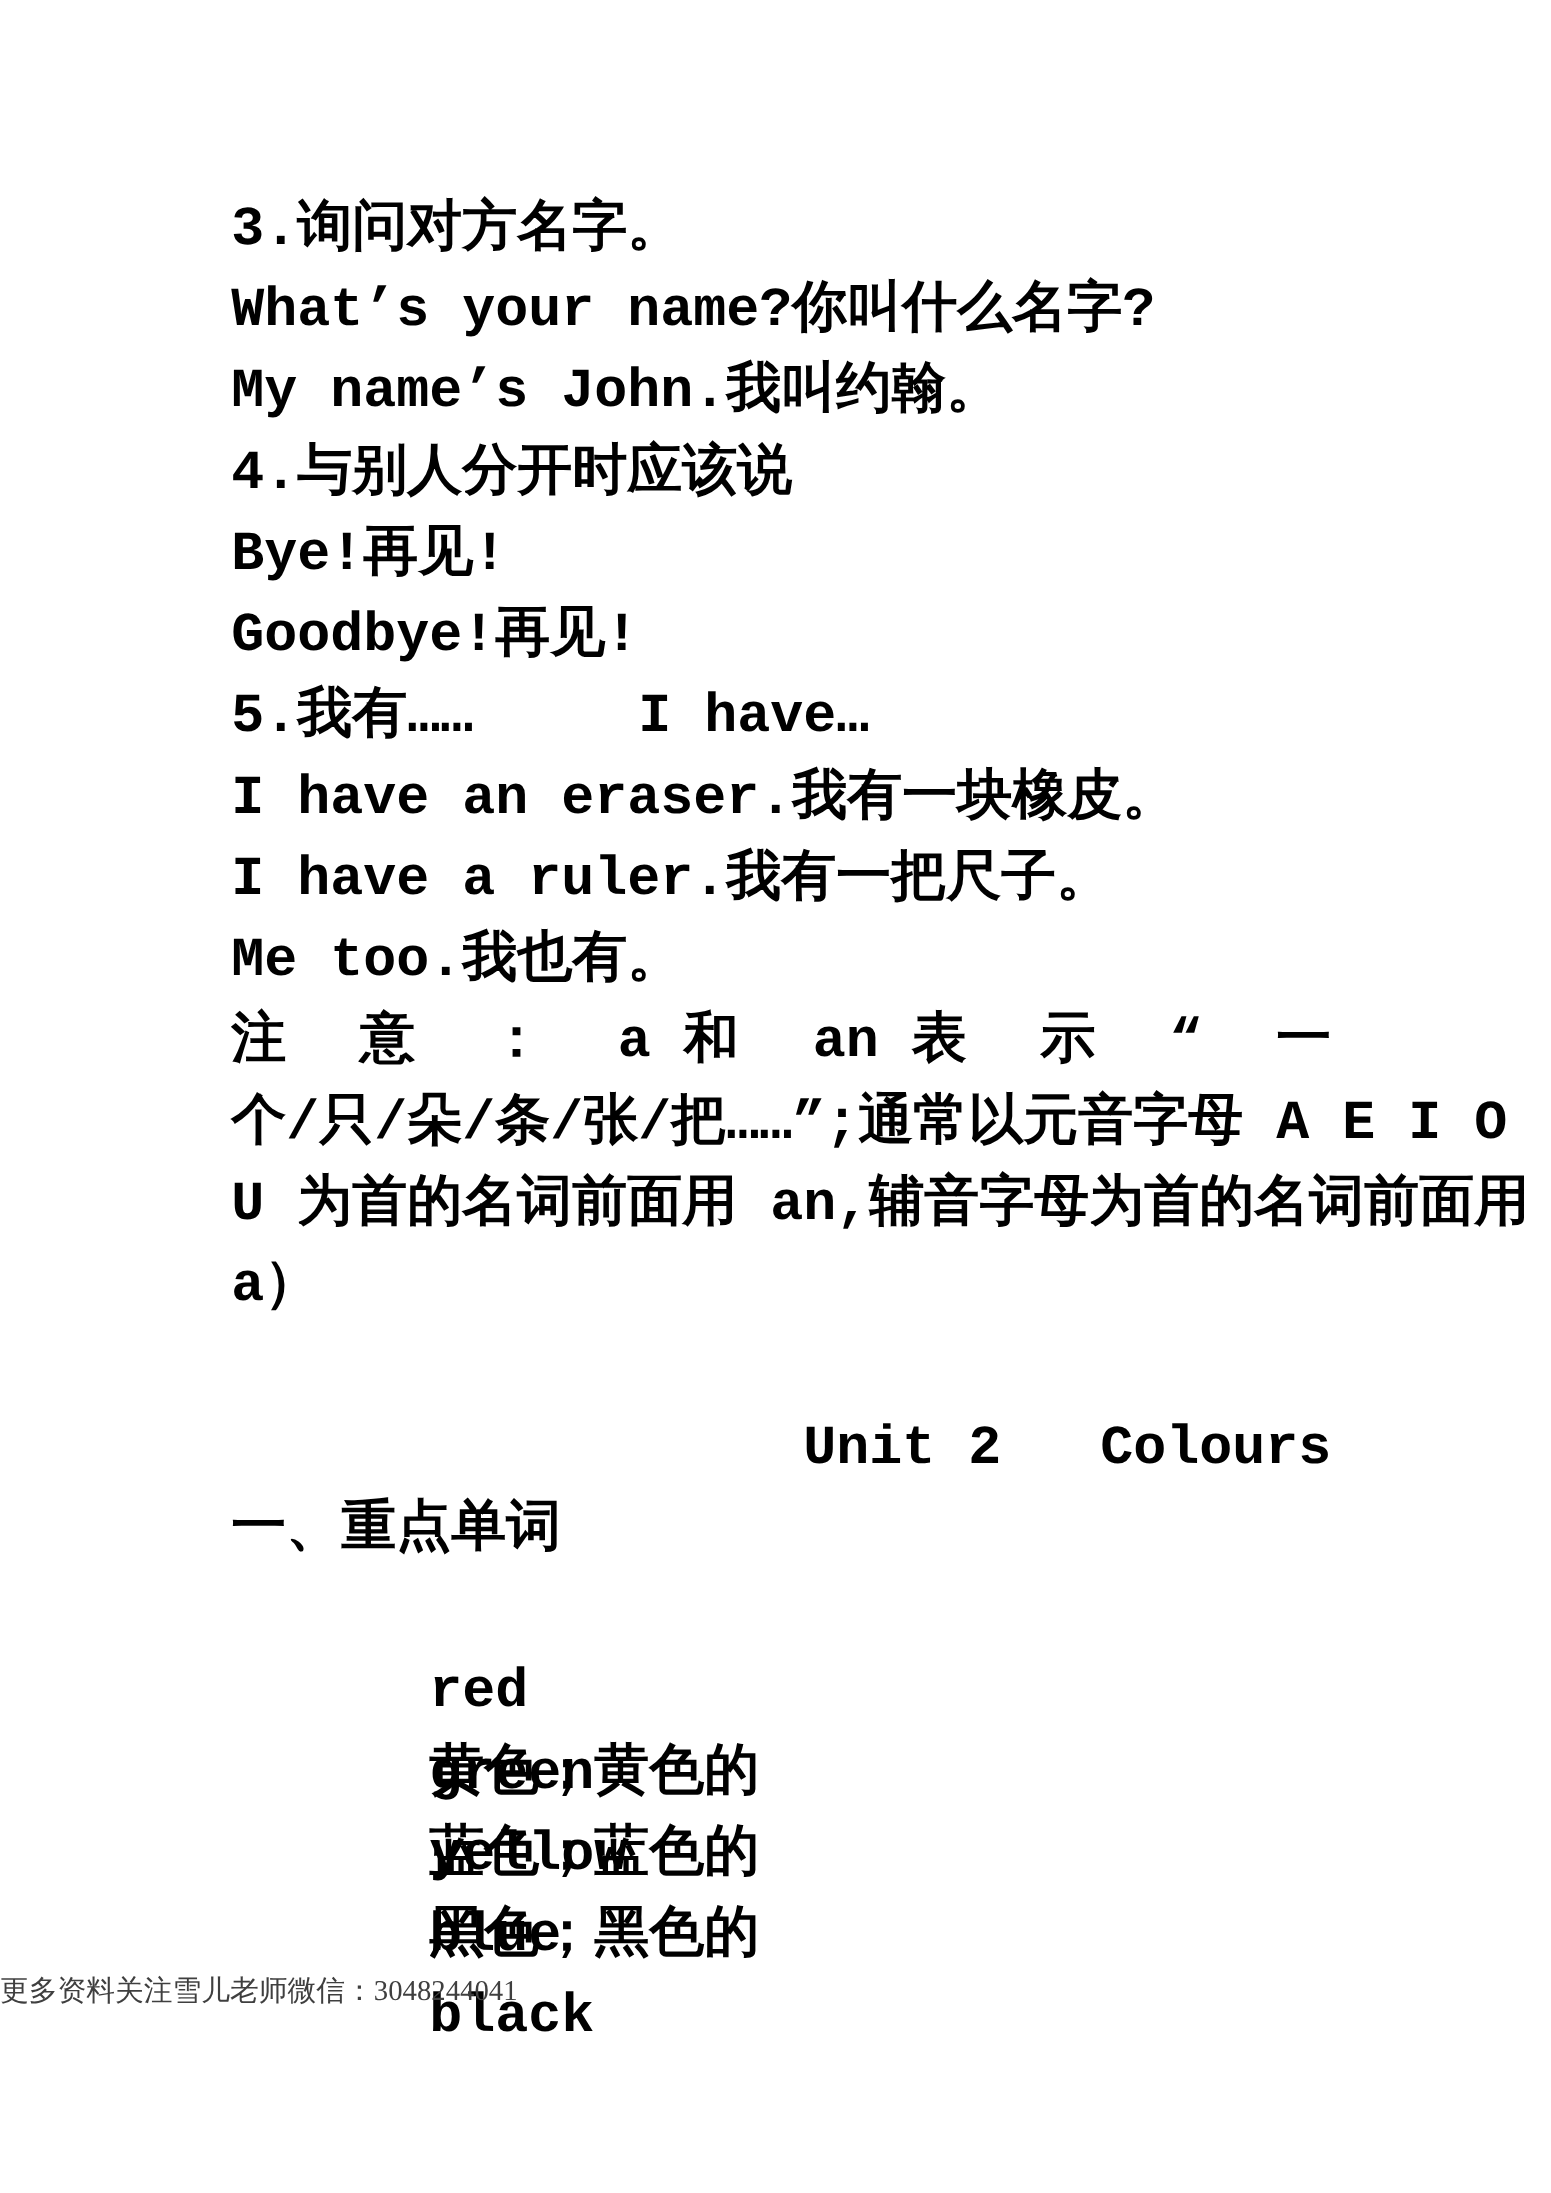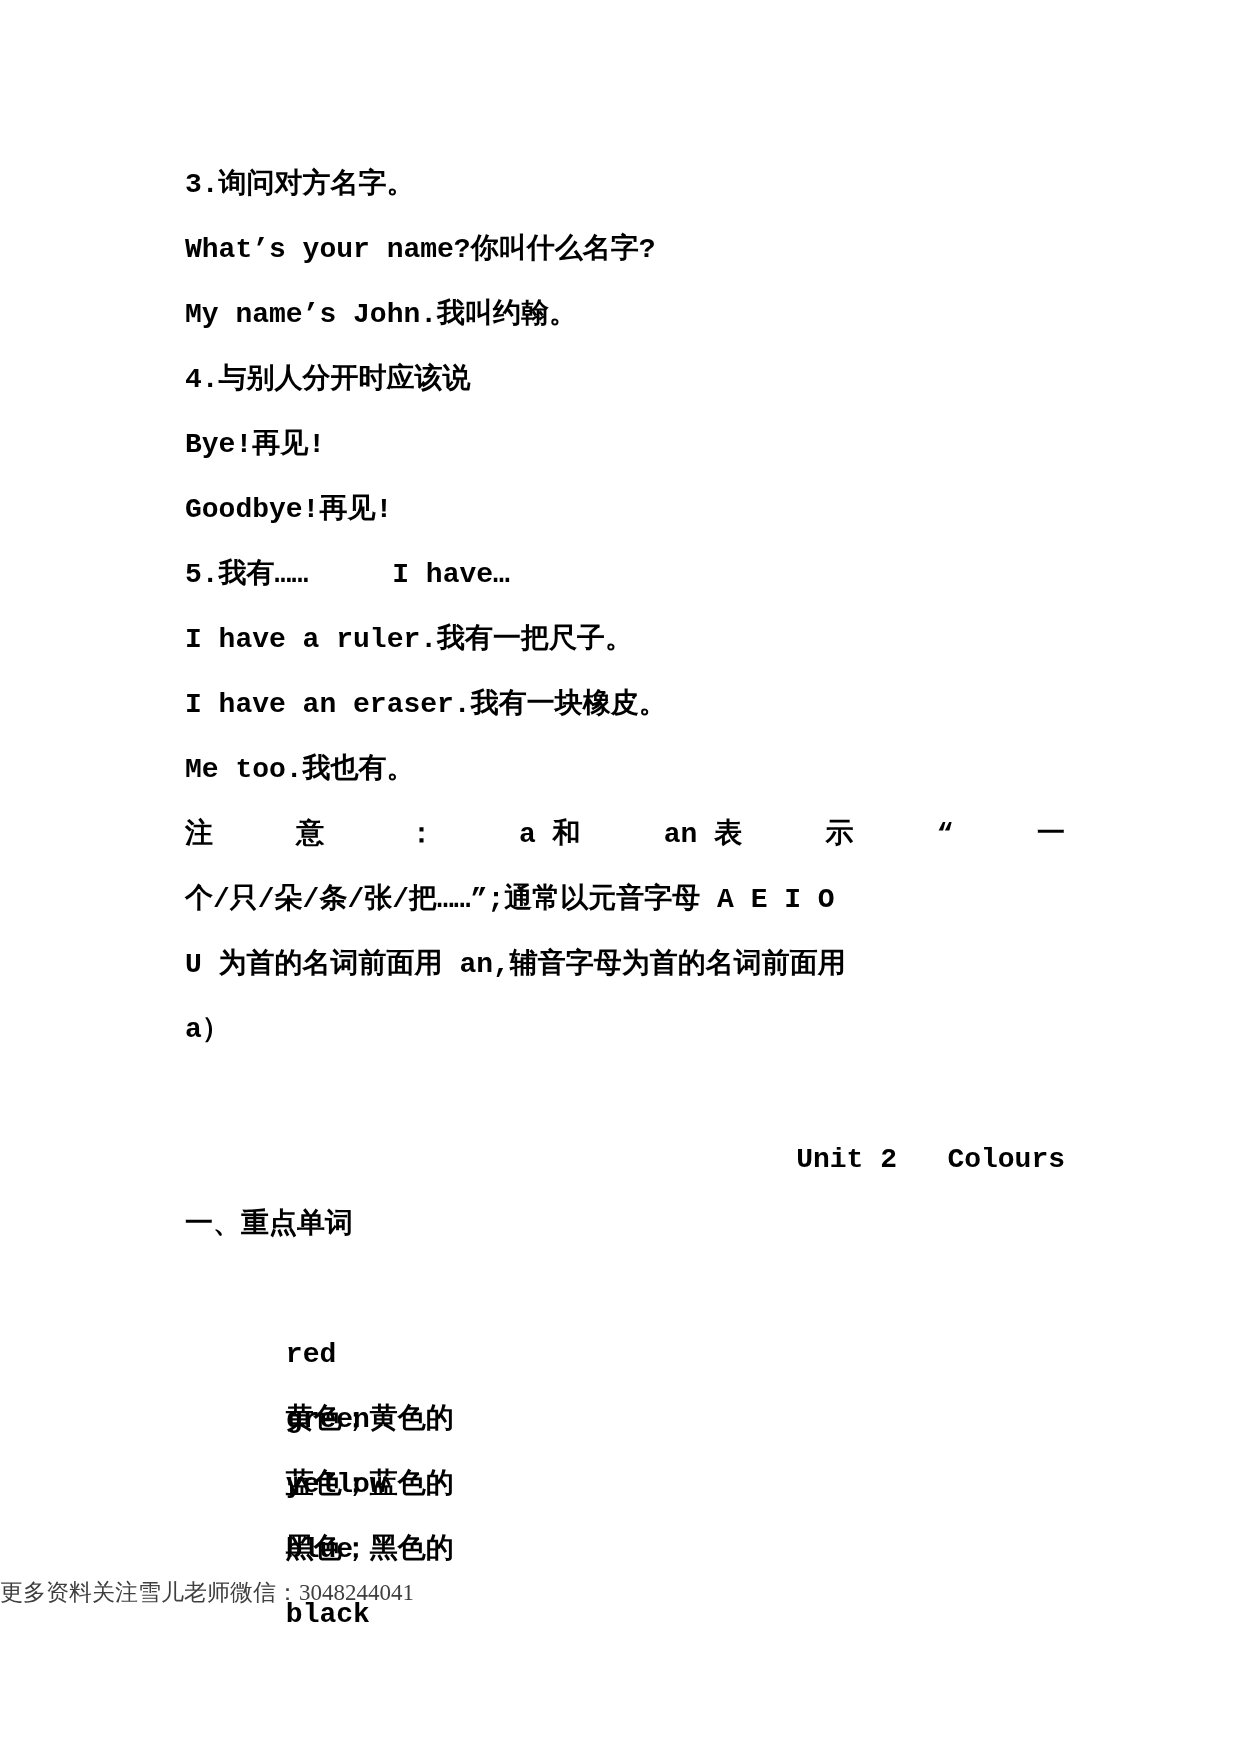--- a/index.html
+++ b/index.html
@@ -10,21 +10,21 @@
     background: #ffffff;
     overflow: hidden;
     font-family: "Liberation Mono", "DejaVu Sans Mono", monospace;
     color: #000000;
   }
   .content {
     position: absolute;
     left: 185px;
     top: 152px;
     width: 880px;
-    font-size: 28px;
+    font-size: 44px;
     line-height: 65px;
     font-weight: 700;
   }
   .line { white-space: pre; height: 65px; }
   .line-justify {
     display: flex;
     justify-content: space-between;
     height: 65px;
   }
   .line-justify span { white-space: pre; }
@@ -56,22 +56,22 @@
 <div class="page">
   <div class="content">
 
     <div class="line">3.询问对方名字。</div>
     <div class="line">What’s your name?你叫什么名字?</div>
     <div class="line">My name’s John.我叫约翰。</div>
     <div class="line">4.与别人分开时应该说</div>
     <div class="line">Bye!再见!</div>
     <div class="line">Goodbye!再见!</div>
     <div class="line">5.我有……     I have…</div>
+    <div class="line">I have an eraser.我有一块橡皮。</div>
     <div class="line">I have a ruler.我有一把尺子。</div>
-    <div class="line">I have an eraser.我有一块橡皮。</div>
     <div class="line">Me too.我也有。</div>
 
     <div class="line-justify">
       <span>注</span>
       <span>意</span>
       <span>：</span>
       <span>a 和</span>
       <span>an 表</span>
       <span>示</span>
       <span>“</span>

